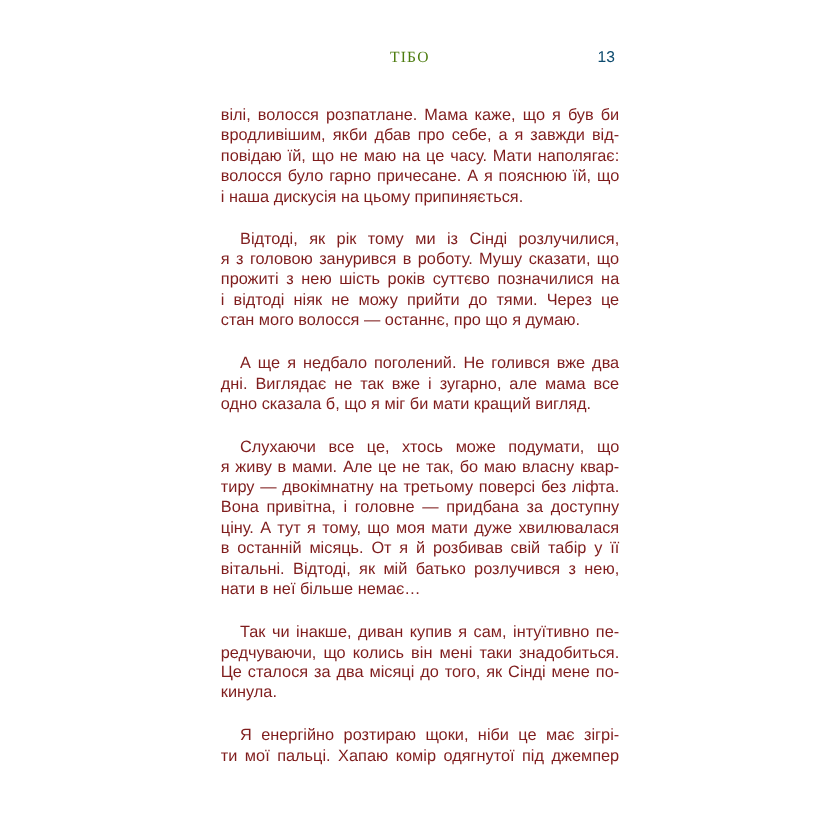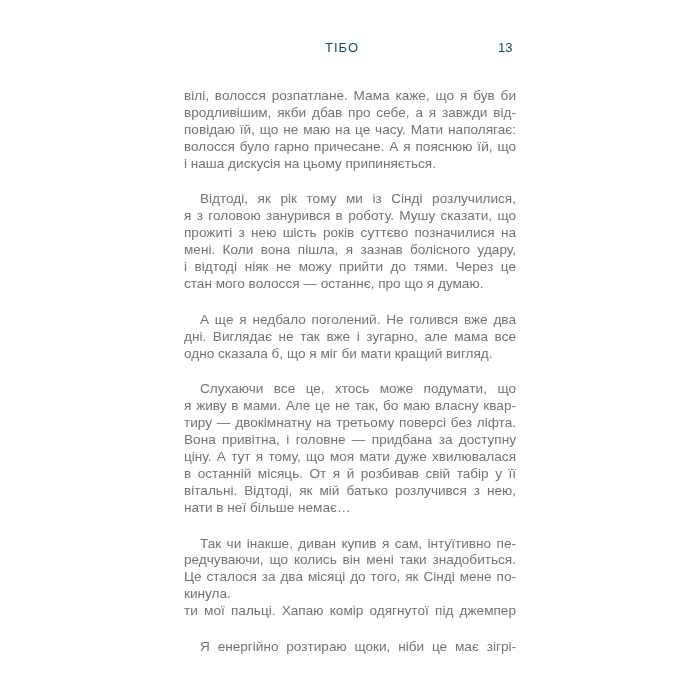--- a/index.html
+++ b/index.html
@@ -3,32 +3,32 @@
 <meta charset="utf-8">
 <style>
   html, body { margin: 0; padding: 0; background: #ffffff; }
   body { width: 700px; height: 700px; position: relative; overflow: hidden; }
   .page { position: absolute; left: 0; top: 0; width: 700px; height: 700px; background: #ffffff; }
   .running-head {
     position: absolute; top: 40px; left: 0; width: 700px; height: 20px;
   }
   .head-title {
     position: absolute; left: 325px; top: 0;
-    font-family: Liberation Sans, sans-serif;
-    font-size: 13px; letter-spacing: 1px; color: #0c4a6e;
+    font-family: Liberation Serif, serif;
+    font-size: 13px; letter-spacing: 1px; color: #4d7c0f;
   }
   .page-number {
     position: absolute; left: 498px; top: 0;
     font-family: "Liberation Sans", sans-serif;
     font-size: 13px; color: #0c4a6e;
   }
   .text-block {
     position: absolute; left: 184px; top: 88px; width: 332px;
     font-family: "Liberation Sans", sans-serif;
-    font-size: 13.6px; line-height: 16.9px; color: #737373;
+    font-size: 13.6px; line-height: 16.9px; color: #7f1d1d;
   }
   .line {
     display: block; height: 16.9px; white-space: nowrap;
     text-align: justify; text-align-last: justify;
   }
   .line.last { text-align-last: left; }
   .line.indent { padding-left: 16px; margin-top: 19px; }
 </style>
 </head>
 <body>
@@ -40,34 +40,33 @@
   </div>
   <div class="text-block" id="text-block">
       <span class="line">вілі, волосся розпатлане. Мама каже, що я був би</span>
       <span class="line">вродливішим, якби дбав про себе, а я завжди від-</span>
       <span class="line">повідаю їй, що не маю на це часу. Мати наполягає:</span>
       <span class="line">волосся було гарно причесане. А я пояснюю їй, що</span>
       <span class="line last">і наша дискусія на цьому припиняється.</span>
       <span class="line indent">Відтоді, як рік тому ми із Сінді розлучилися,</span>
       <span class="line">я з головою занурився в роботу. Мушу сказати, що</span>
       <span class="line">прожиті з нею шість років суттєво позначилися на</span>
-      <span class="line">мені. Коли вона пішла, я зазнав болісного удару,</span>
       <span class="line">і відтоді ніяк не можу прийти до тями. Через це</span>
       <span class="line last">стан мого волосся — останнє, про що я думаю.</span>
       <span class="line indent">А ще я недбало поголений. Не голився вже два</span>
       <span class="line">дні. Виглядає не так вже і зугарно, але мама все</span>
       <span class="line last">одно сказала б, що я міг би мати кращий вигляд.</span>
       <span class="line indent">Слухаючи все це, хтось може подумати, що</span>
       <span class="line">я живу в мами. Але це не так, бо маю власну квар-</span>
       <span class="line">тиру — двокімнатну на третьому поверсі без ліфта.</span>
       <span class="line">Вона привітна, і головне — придбана за доступну</span>
       <span class="line">ціну. А тут я тому, що моя мати дуже хвилювалася</span>
       <span class="line">в останній місяць. От я й розбивав свій табір у її</span>
       <span class="line">вітальні. Відтоді, як мій батько розлучився з нею,</span>
       <span class="line last">нати в неї більше немає…</span>
       <span class="line indent">Так чи інакше, диван купив я сам, інтуїтивно пе-</span>
       <span class="line">редчуваючи, що колись він мені таки знадобиться.</span>
       <span class="line">Це сталося за два місяці до того, як Сінді мене по-</span>
       <span class="line last">кинула.</span>
+      <span class="line indent">Я енергійно розтираю щоки, ніби це має зігрі-</span>
       <span class="line">ти мої пальці. Хапаю комір одягнутої під джемпер</span>
-      <span class="line indent">Я енергійно розтираю щоки, ніби це має зігрі-</span>
     </div>
 </div>
 
 </body></html>

